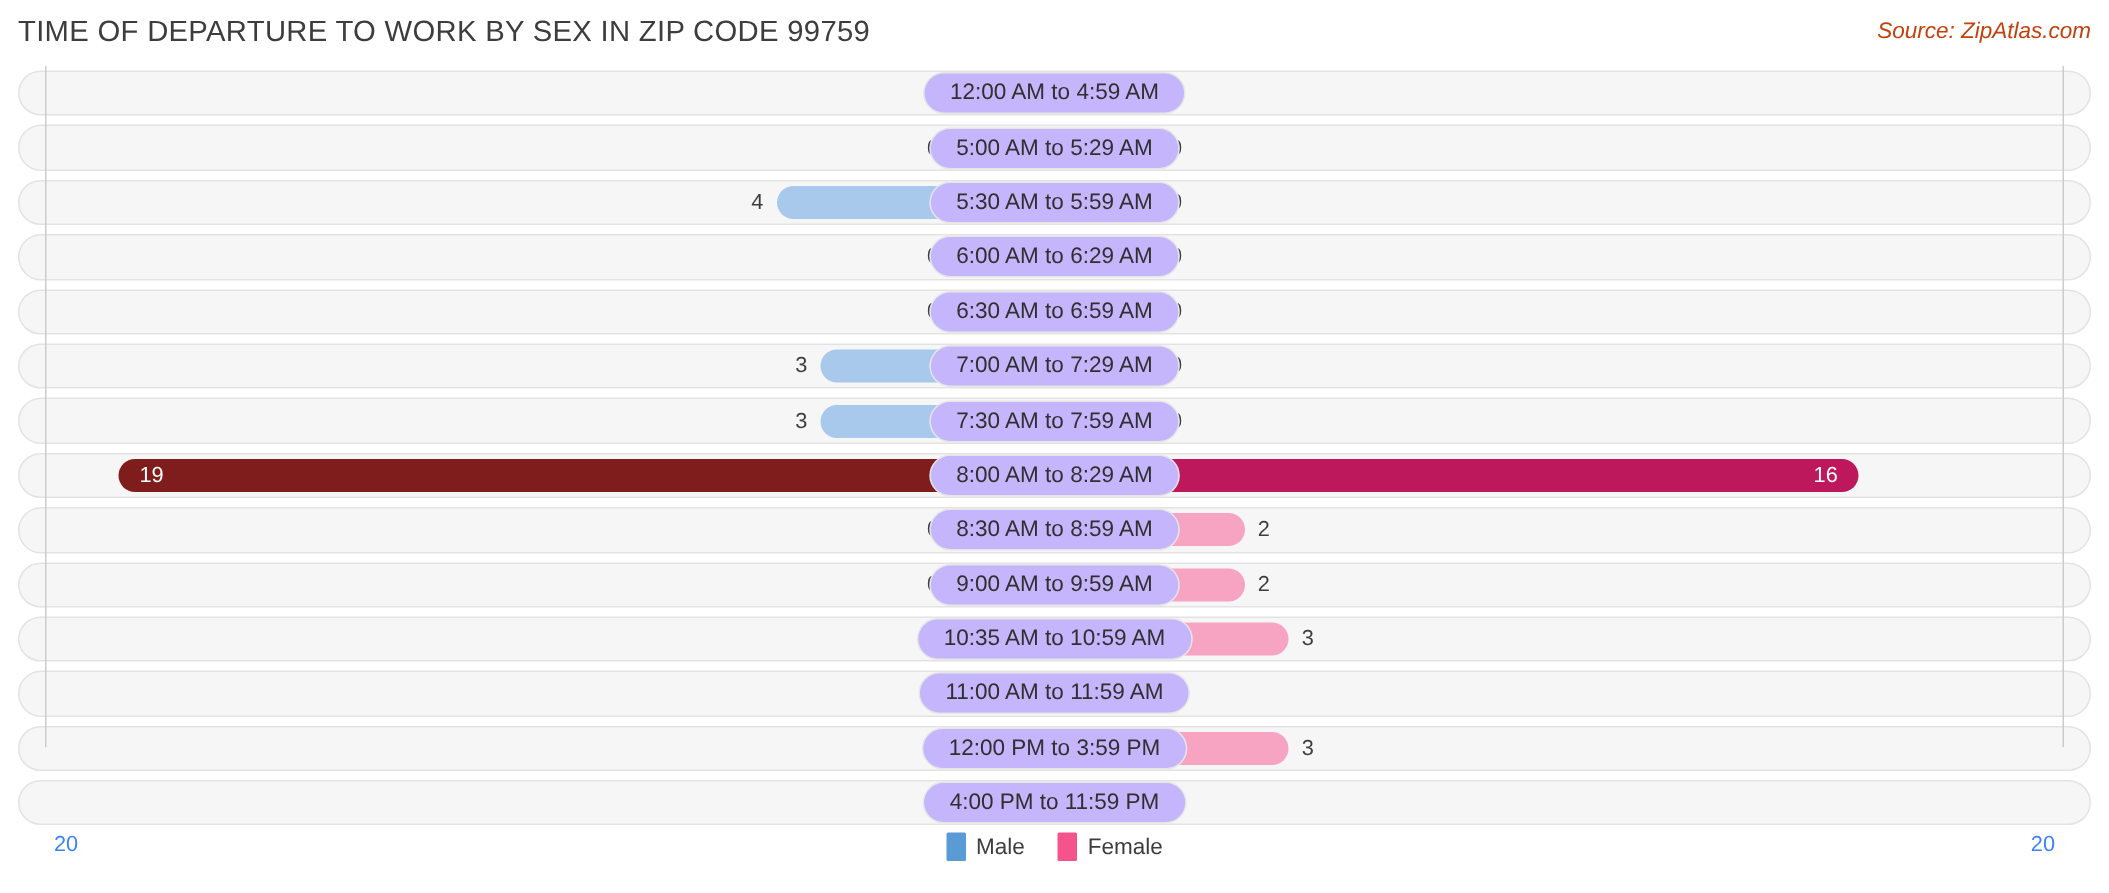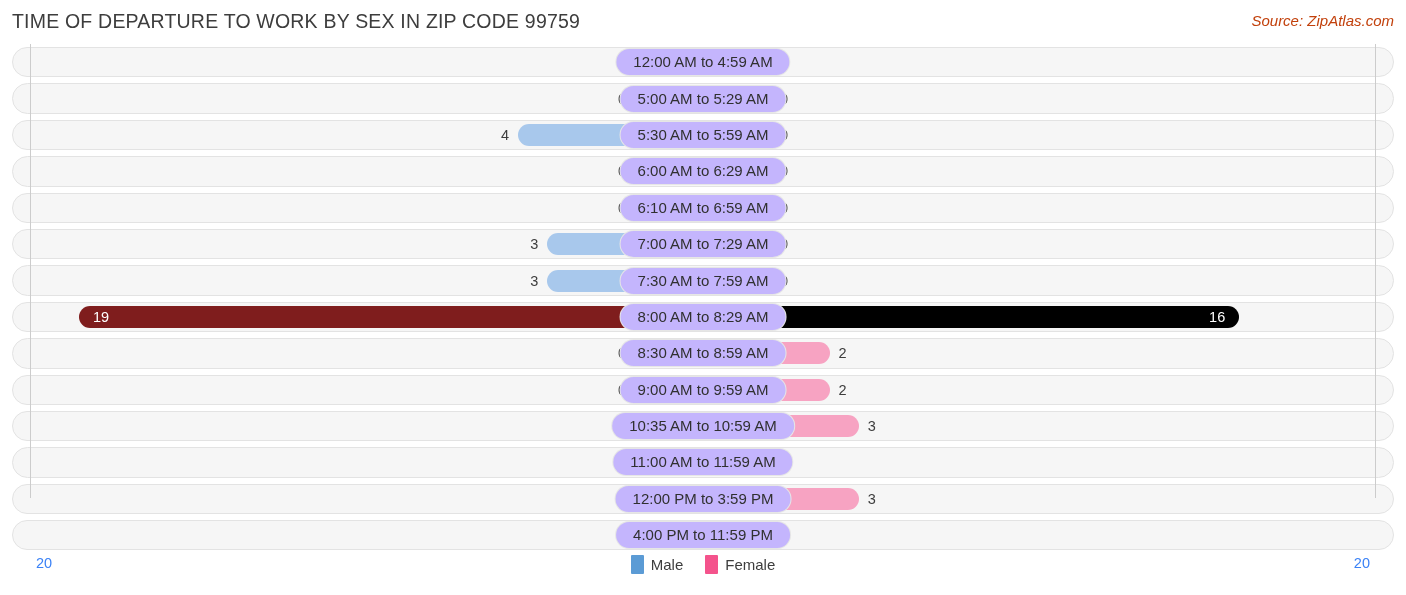--- a/index.html
+++ b/index.html
@@ -100,21 +100,21 @@
     background: #a8c8ec;
     border-radius: 11px 0 0 11px;
     justify-content: flex-start;
   }
   .bar-female {
     background: #f7a3c2;
     border-radius: 0 11px 11px 0;
     justify-content: flex-end;
   }
   .bar-male.hl   { background: #7f1d1d; }
-  .bar-female.hl { background: #000000; }
+  .bar-female.hl { background: #be185d; }
 
   .val {
     font-size: 14.5px;
     color: #3d3d3d;
     white-space: nowrap;
   }
   .val-left  { margin-right: 9px; }
   .val-right { margin-left: 9px; }
 
   .val-in {
@@ -246,21 +246,21 @@
       <div class="row">
         <div class="track"></div>
         <div class="half half-left">
           <span class="val val-left">0</span>
           <div class="bar bar-male" style="width: 68px;"></div>
         </div>
         <div class="half half-right">
           <div class="bar bar-female" style="width: 68px;"></div>
           <span class="val val-right">0</span>
         </div>
-        <div class="cat-pill">6:10 AM to 6:59 AM</div>
+        <div class="cat-pill">6:30 AM to 6:59 AM</div>
       </div>
       <div class="row">
         <div class="track"></div>
         <div class="half half-left">
           <span class="val val-left">3</span>
           <div class="bar bar-male" style="width: 155.789px;"></div>
         </div>
         <div class="half half-right">
           <div class="bar bar-female" style="width: 68px;"></div>
           <span class="val val-right">0</span>

